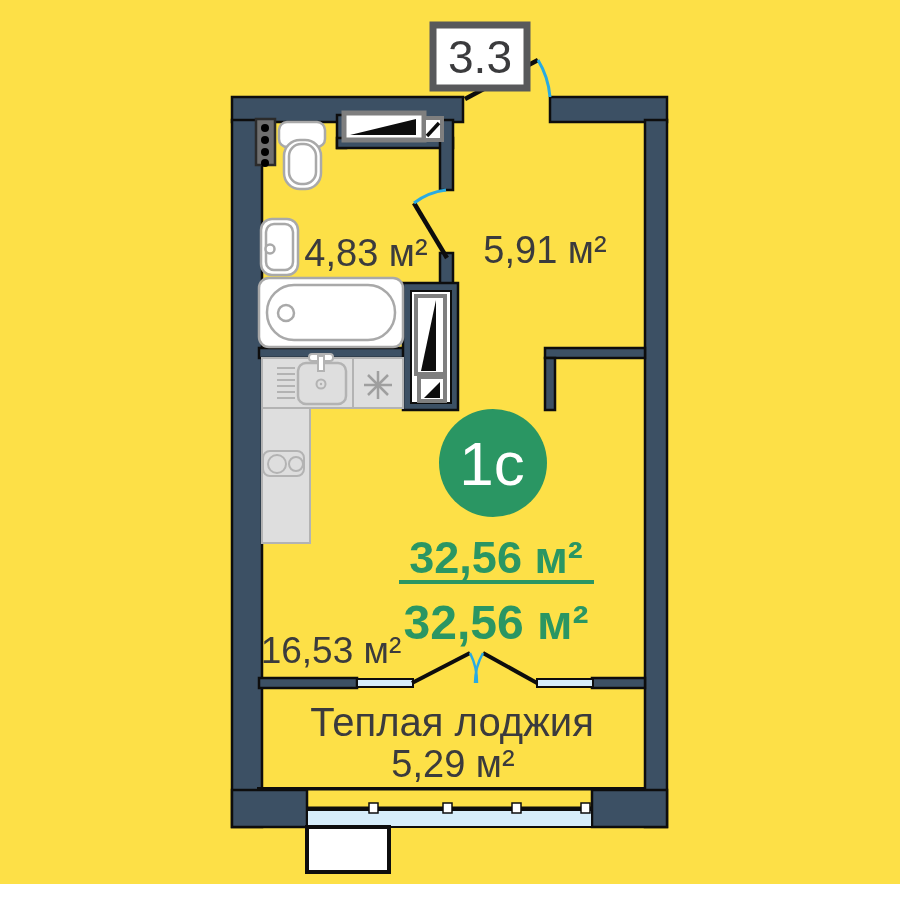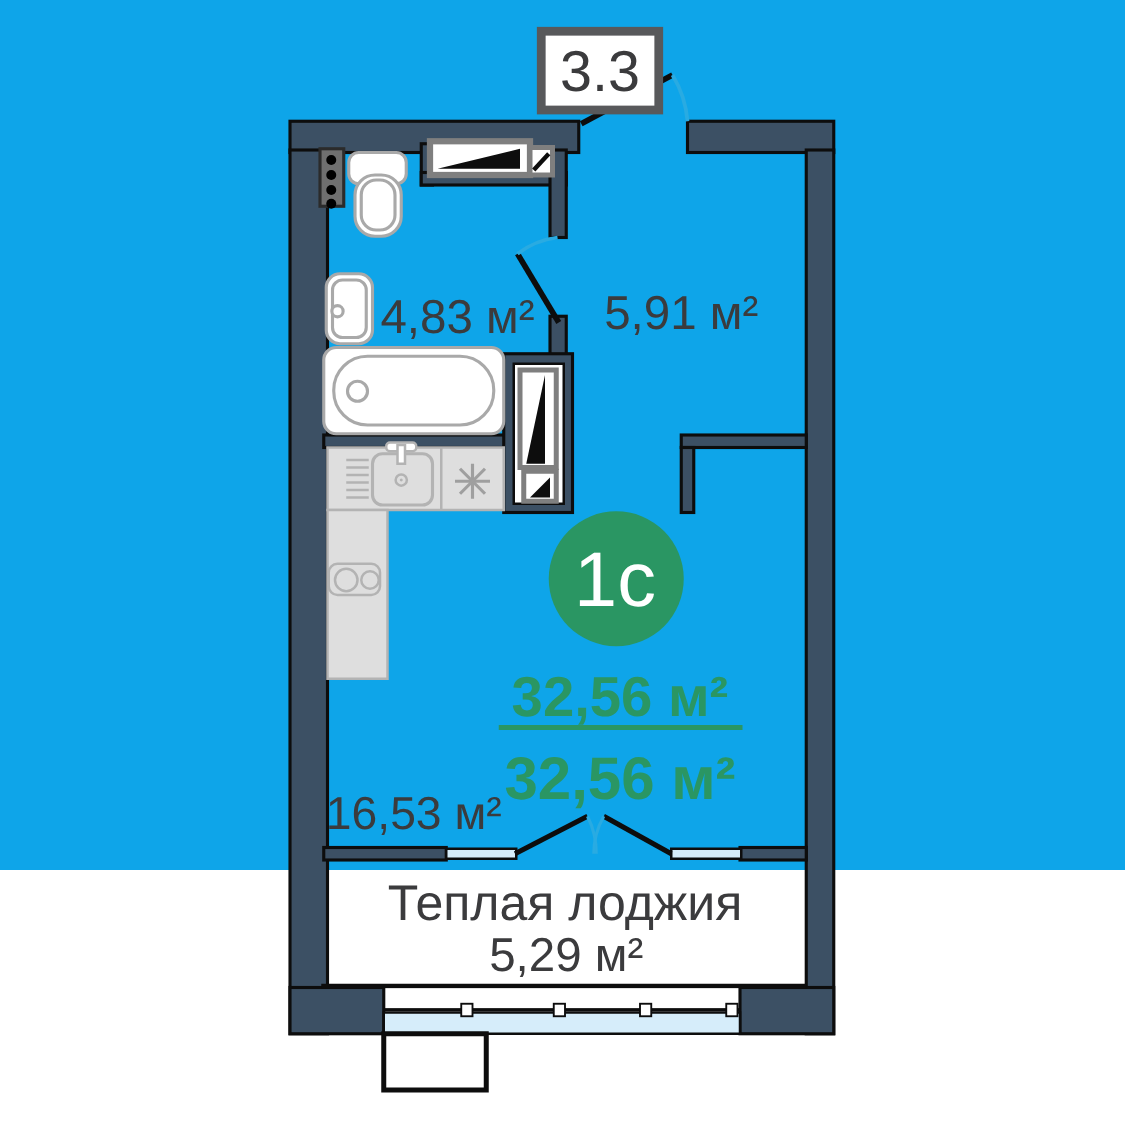--- a/index.html
+++ b/index.html
@@ -6,22 +6,22 @@
     margin: 0;
     padding: 0;
     width: 900px;
     height: 900px;
     background: #ffffff;
     overflow: hidden;
   }
   .stage {
     position: relative;
     width: 900px;
-    height: 696px;
-    background: #0ea5e9;
+    height: 884px;
+    background: #fde047;
   }
   svg text {
     font-family: "Liberation Sans", "DejaVu Sans", sans-serif;
   }
 </style>
 </head>
 <body>
 
 <div class="stage">
 <svg width="900" height="900" viewBox="0 0 900 900" xmlns="http://www.w3.org/2000/svg">

